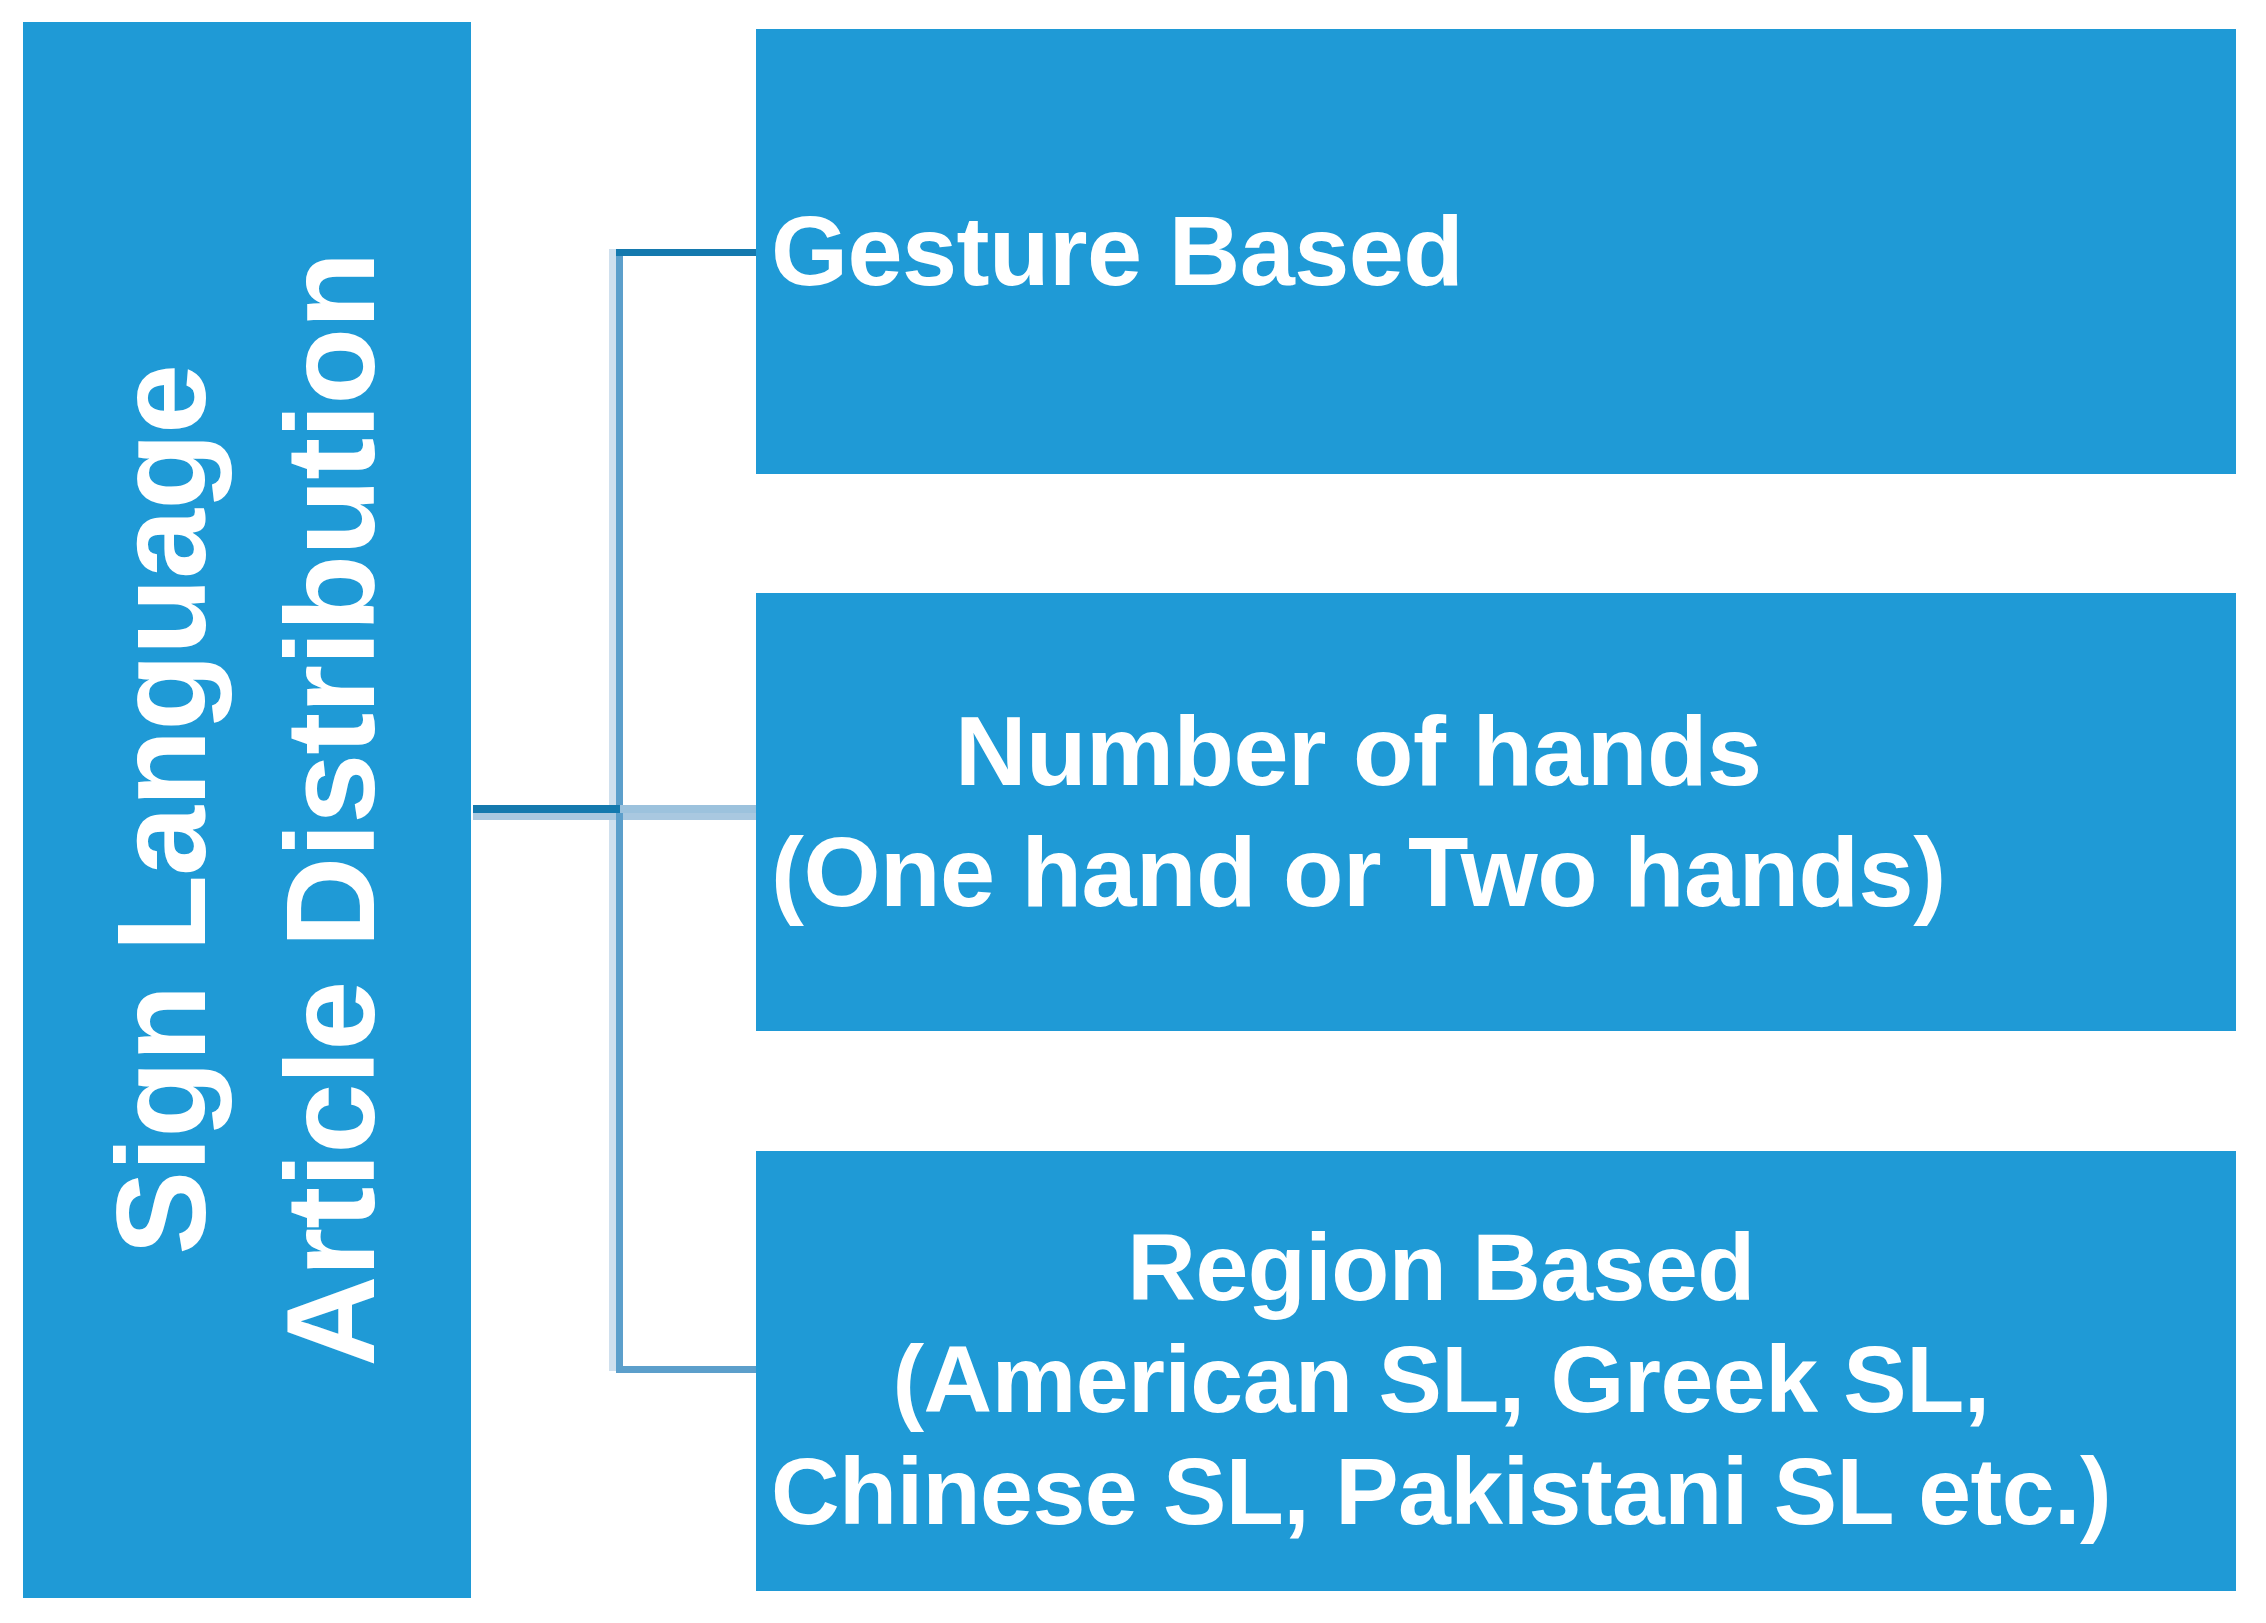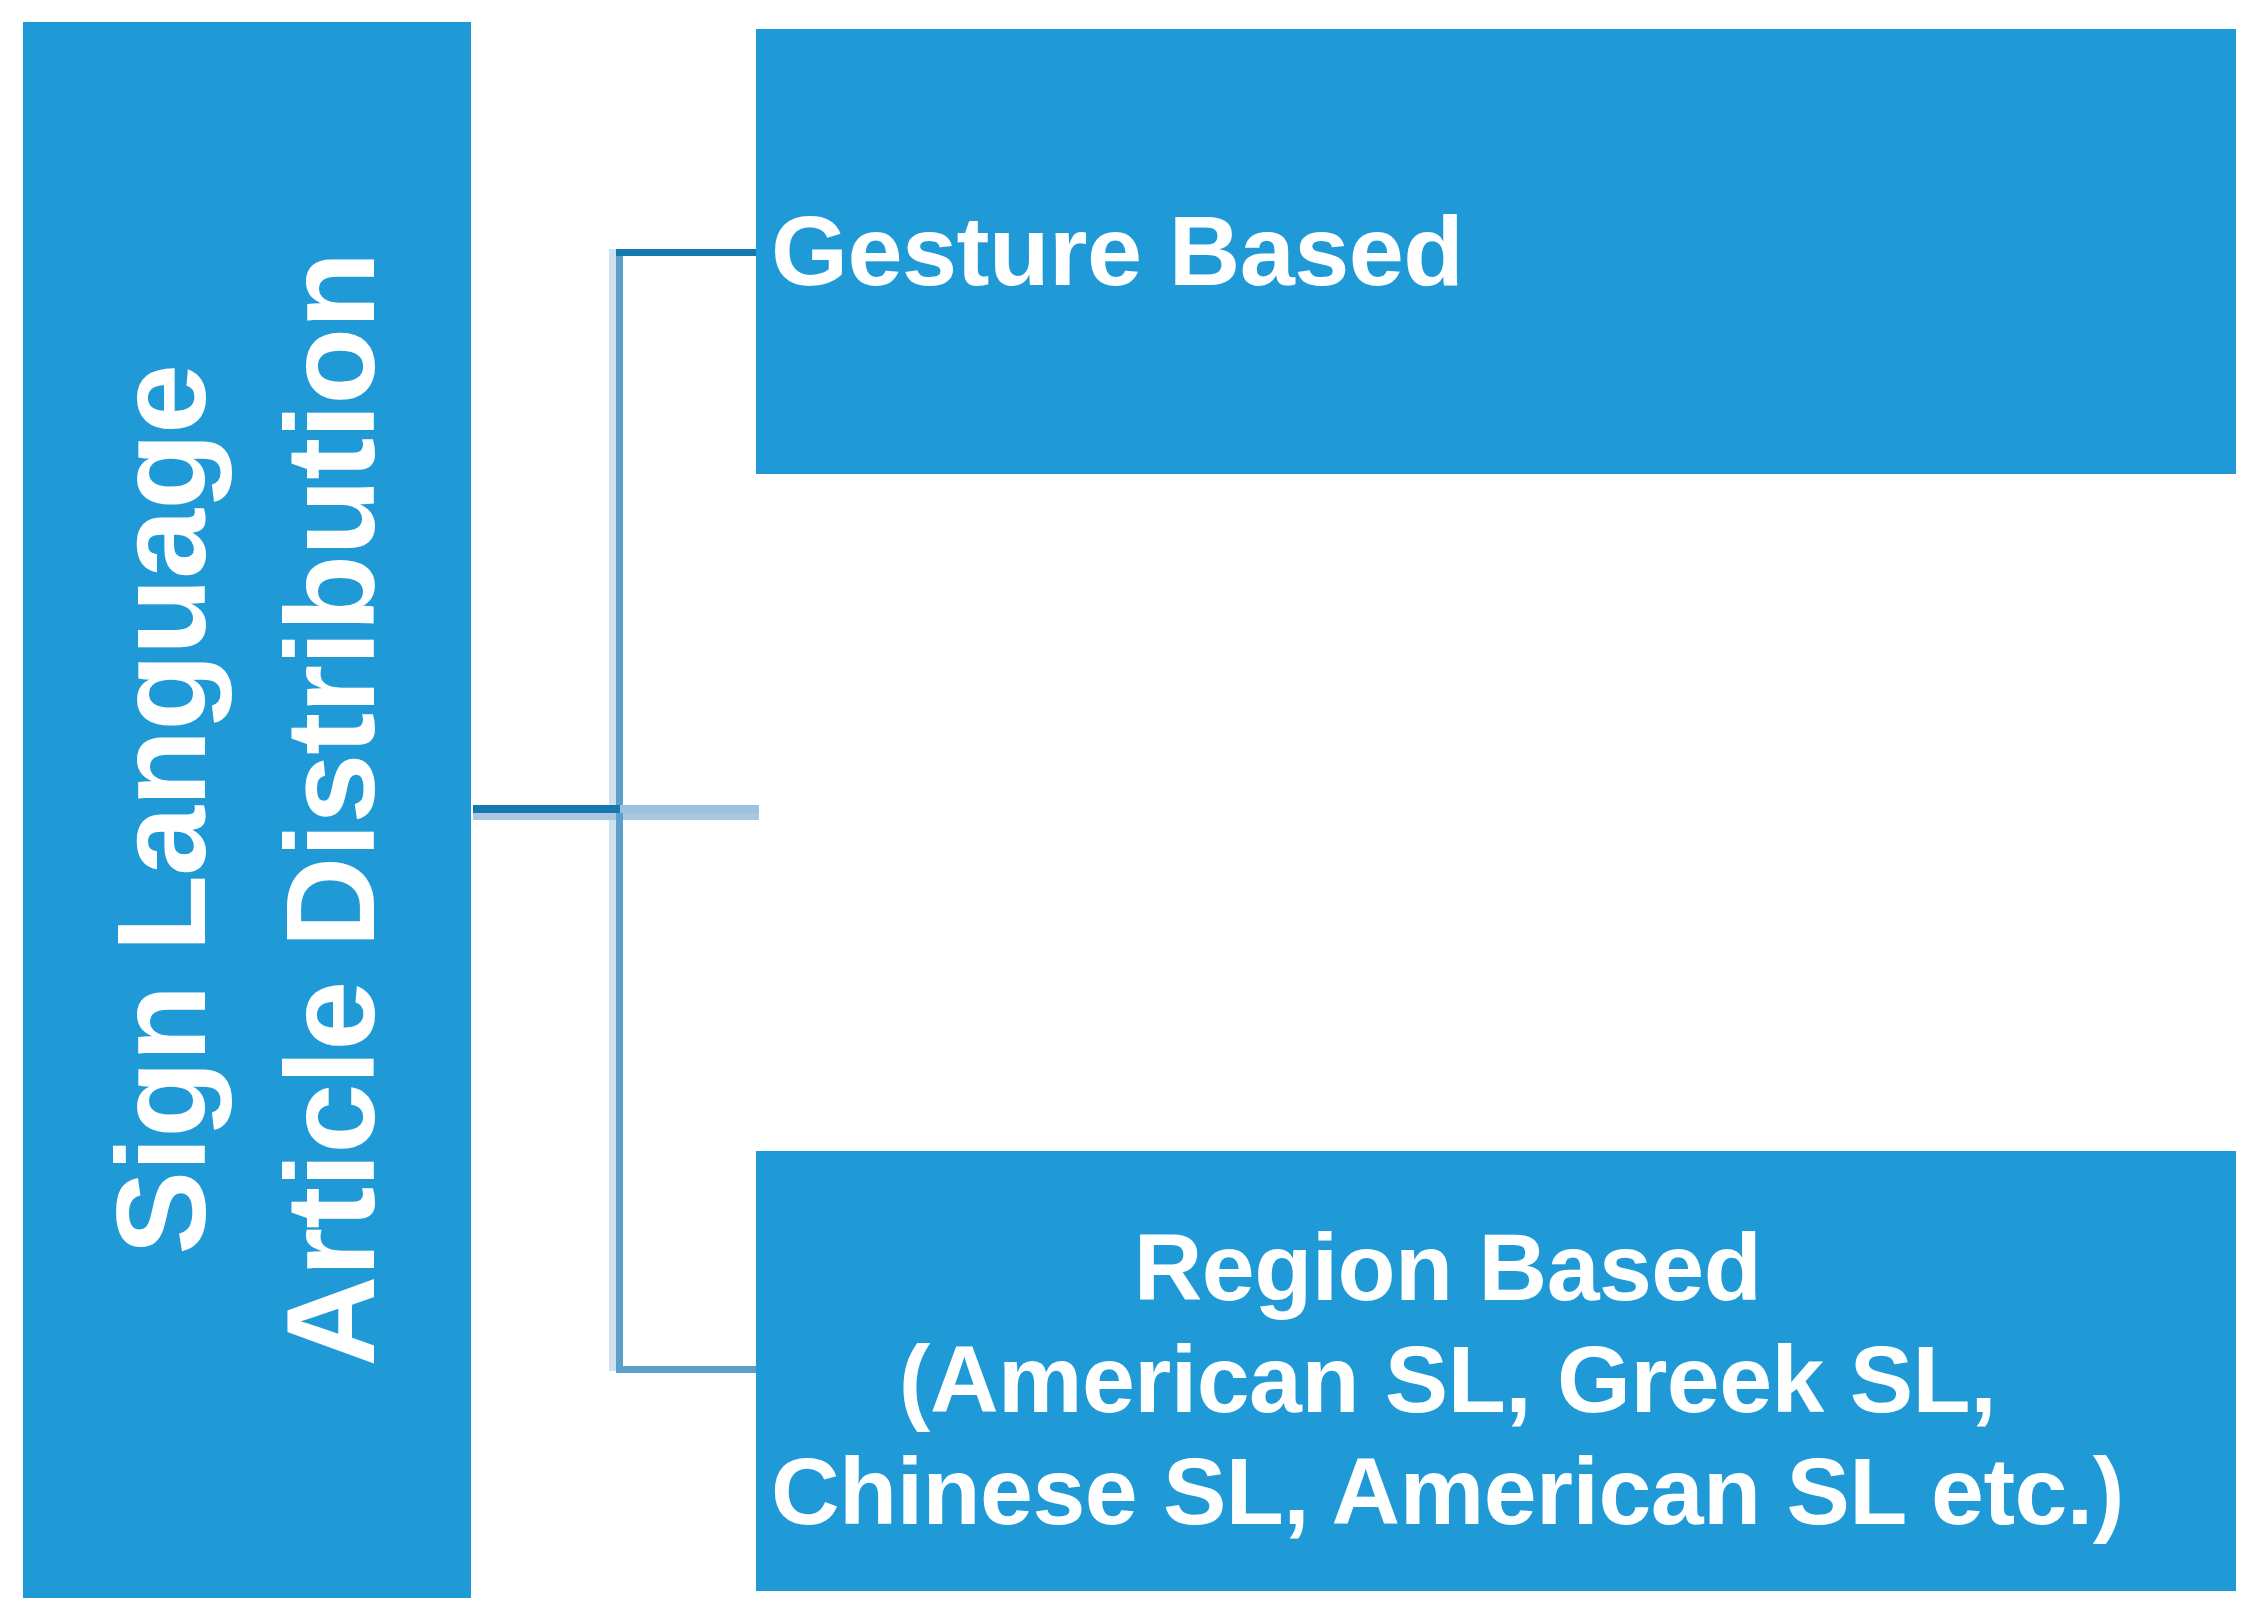--- a/index.html
+++ b/index.html
@@ -153,23 +153,29 @@
   <div class="conn" id="conn-branch-top"></div>
   <div class="conn" id="conn-branch-mid"></div>
   <div class="conn" id="conn-branch-bot"></div>
 
   <div class="child-box" id="box-gesture">
     <div class="child-text">
       <span class="ln">Gesture Based</span>
     </div>
   </div>
 
+  <div class="child-box" id="box-hands">
+    <div class="child-text">
+      <span class="ln">Number of hands</span>
+      <span class="ln">(One hand or Two hands)</span>
+    </div>
+  </div>
 
   <div class="child-box" id="box-region">
     <div class="child-text">
       <span class="ln">Region Based</span>
       <span class="ln">(American SL, Greek SL,</span>
-      <span class="ln">Chinese SL, American SL etc.)</span>
+      <span class="ln">Chinese SL, Pakistani SL etc.)</span>
     </div>
   </div>
 
 </div>
 
 
 </body></html>

